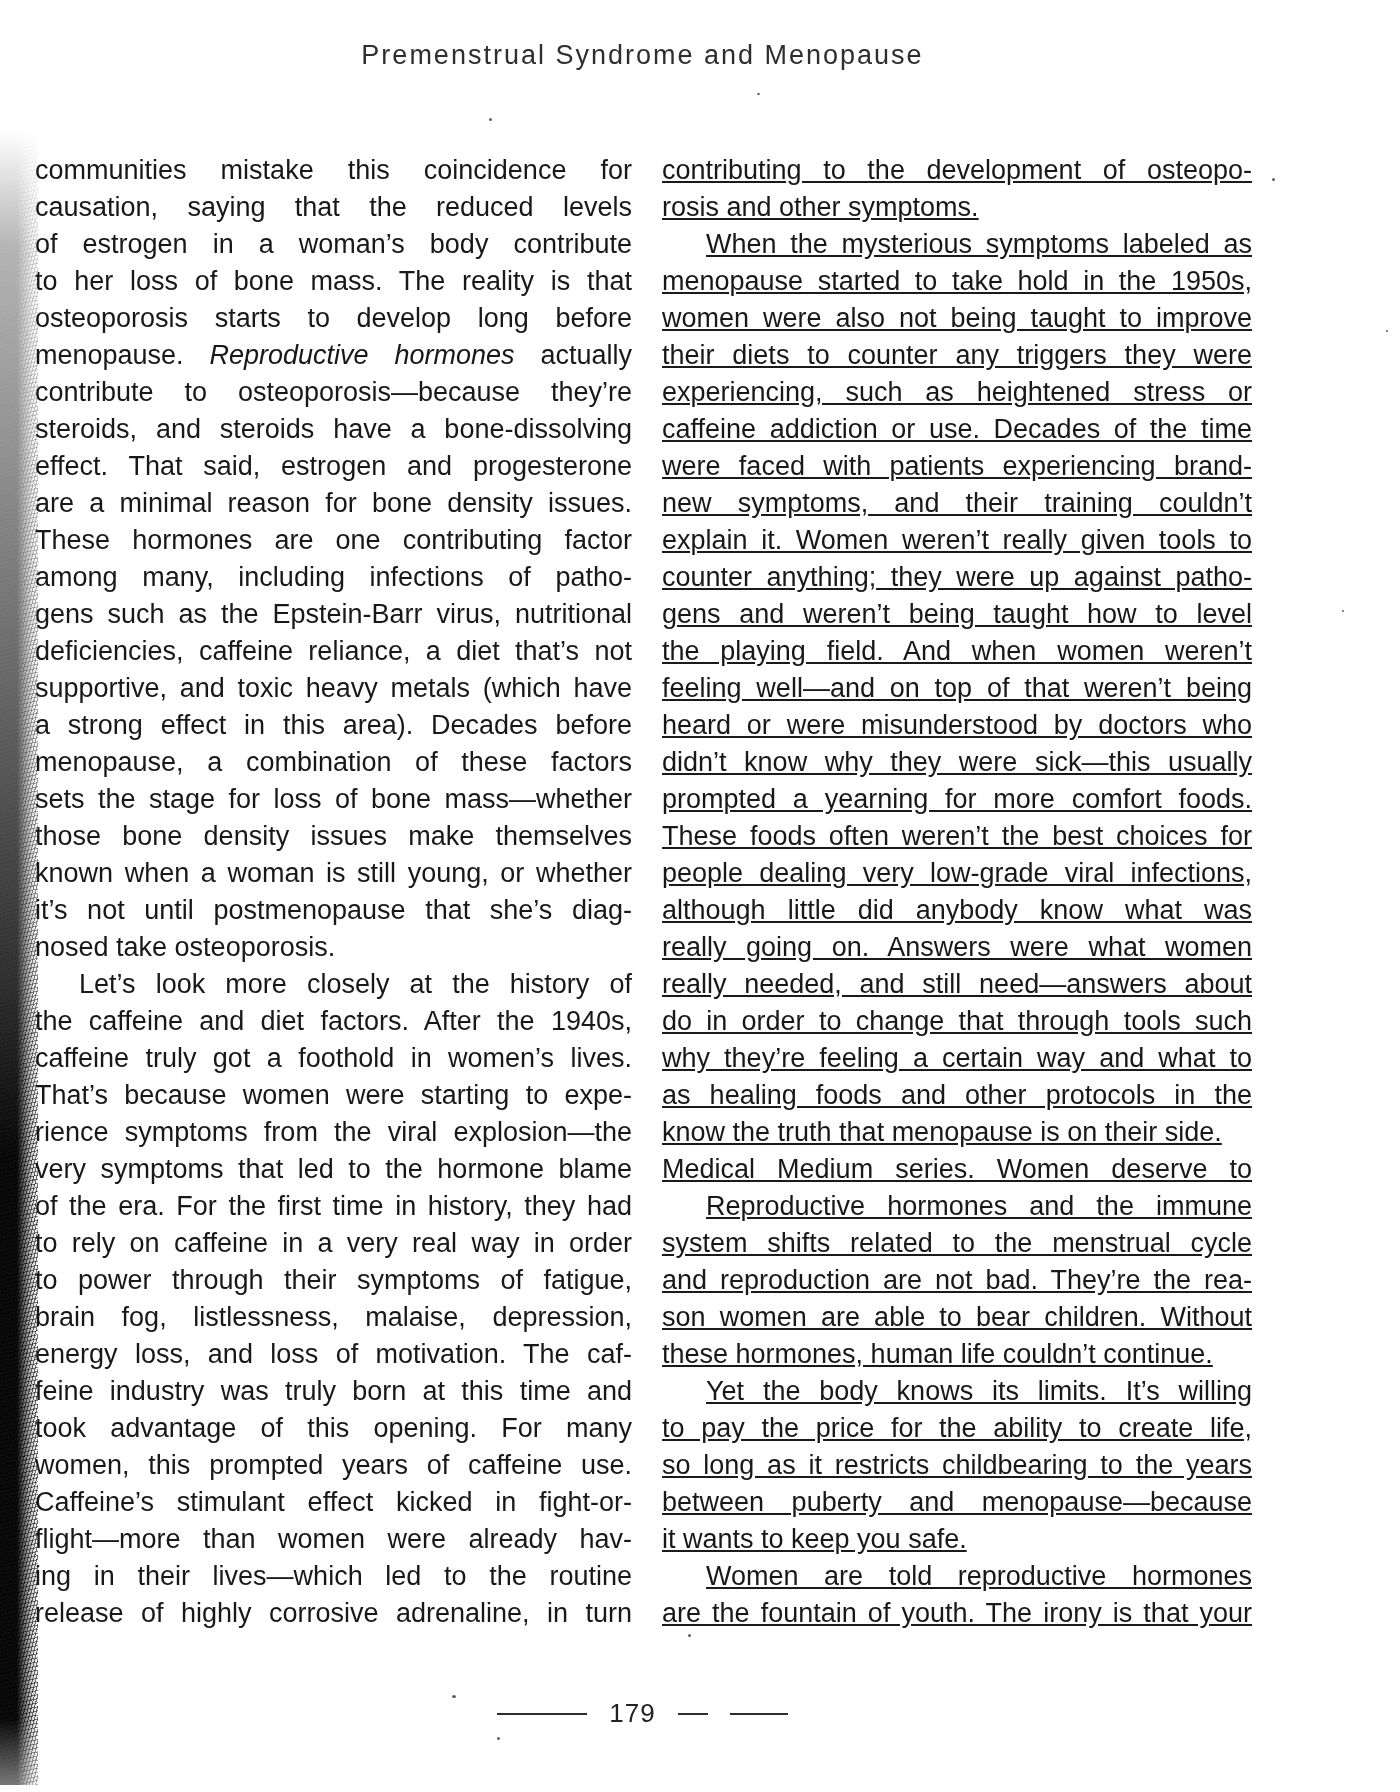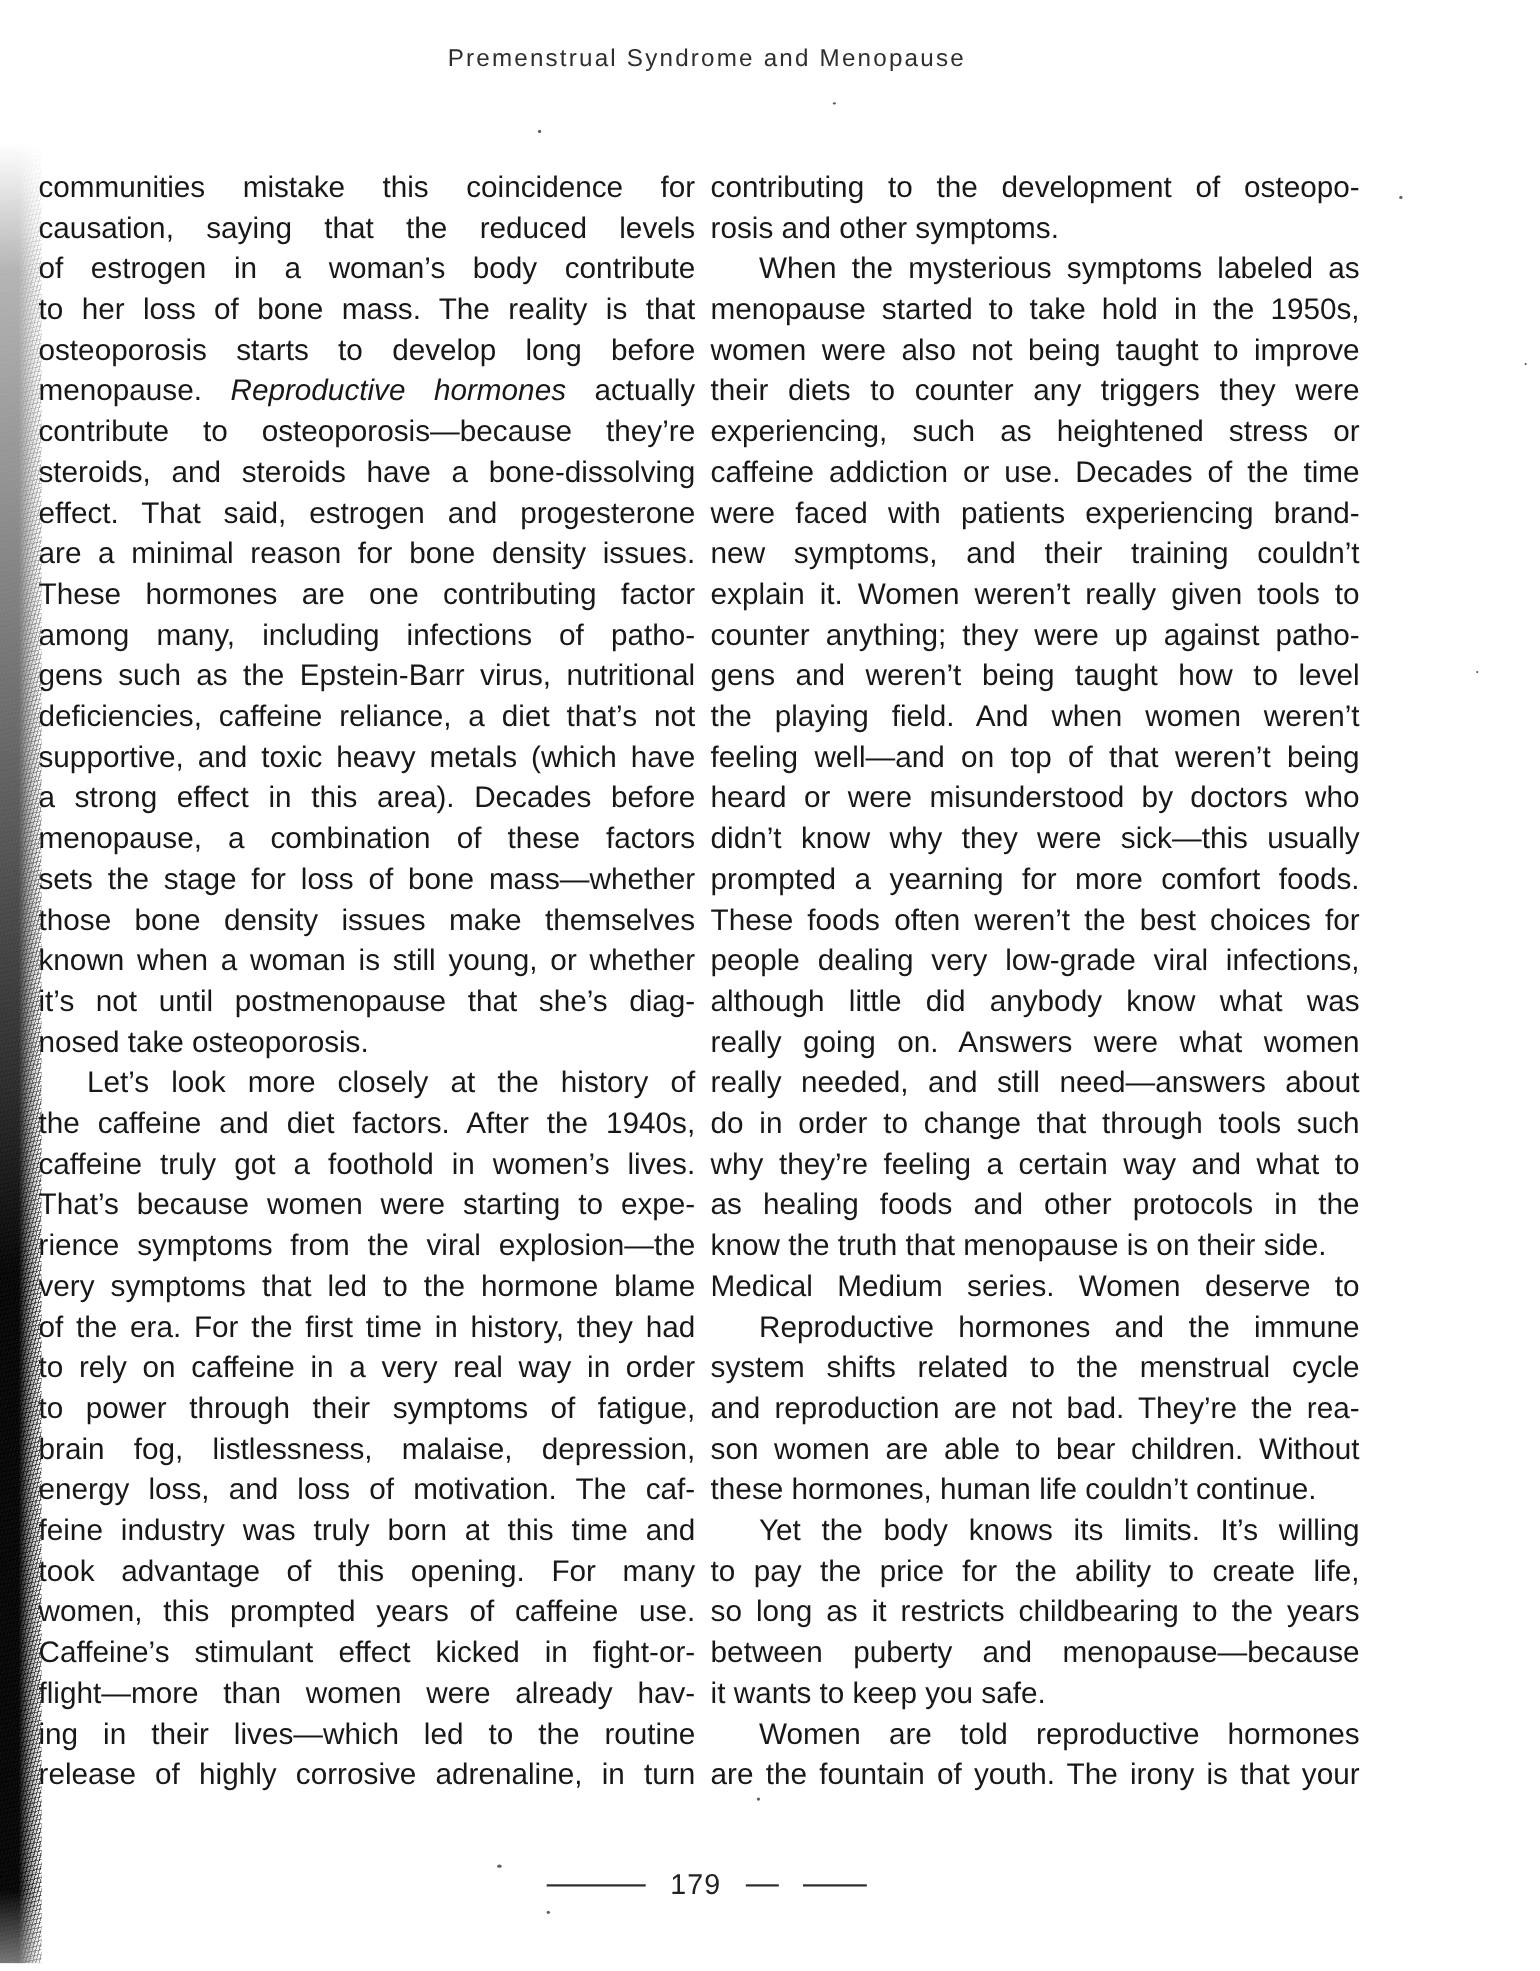--- a/index.html
+++ b/index.html
@@ -9,27 +9,27 @@
     position: relative;
     font-family: "Liberation Sans", sans-serif;
     color: #1a1a1a;
     overflow: hidden;
   }
   .page { position: absolute; inset: 0; }
 
   .running-head {
     position: absolute; left: 35px; top: 40px; width: 1215px;
     text-align: center;
-    font-size: 22px; letter-spacing: 2px;
+    font-size: 27px; letter-spacing: 2px;
     color: #2e2e2e;
   }
 
   .col { position: absolute; top: 152px; }
   .col-left  { left: 35px;  width: 597px; }
-  .col-right { left: 646px; width: 590px; }
+  .col-right { left: 662px; width: 590px; text-decoration: underline; }
 
   .line {
     height: 37px; line-height: 37px;
     font-size: 27px;
     white-space: nowrap;
     text-align: justify;
     text-align-last: justify;
     color: #181818;
   }
   .line.end    { text-align-last: left; }

